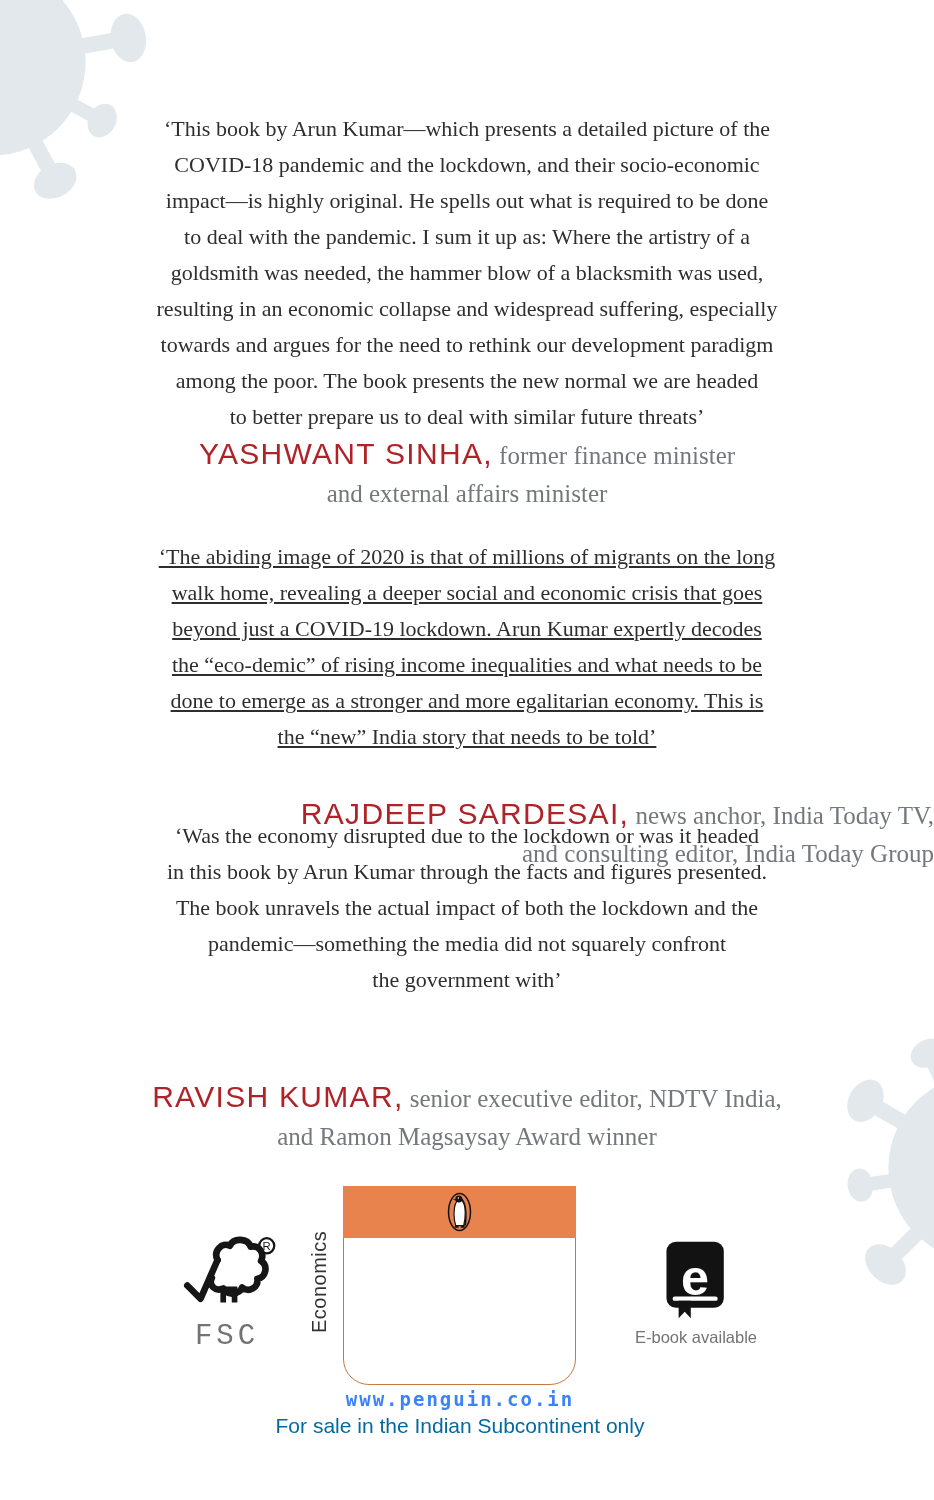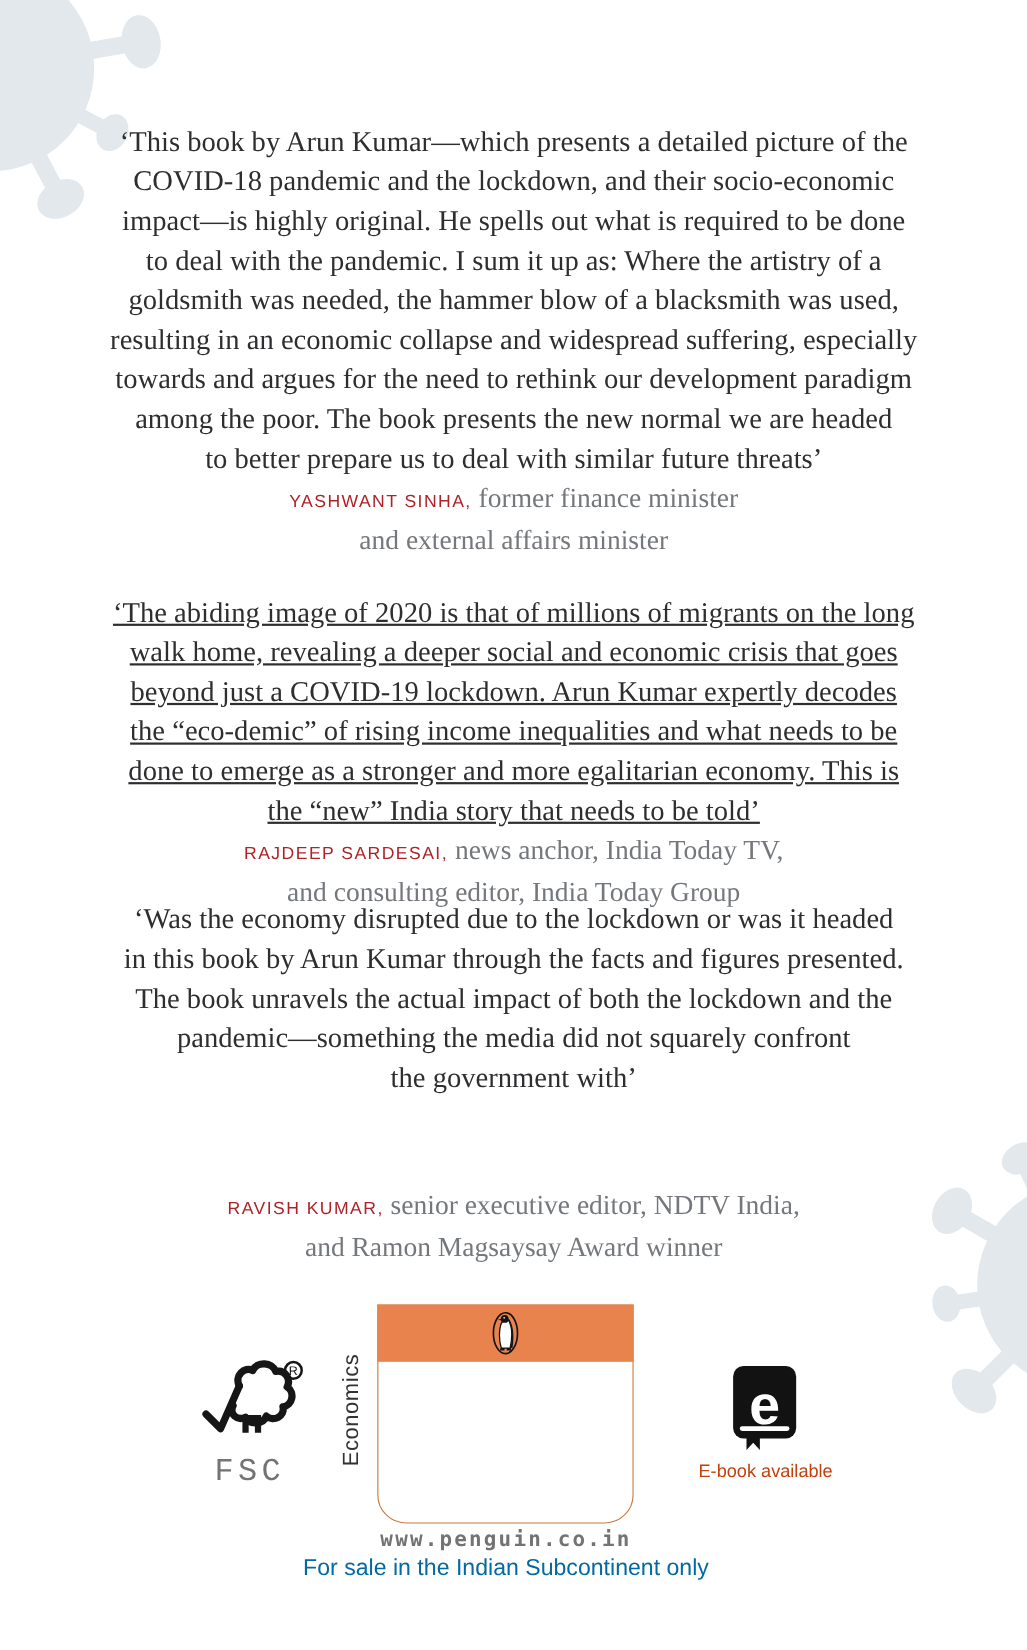--- a/index.html
+++ b/index.html
@@ -7,27 +7,27 @@
     width:934px; height:1500px;
     background:#ffffff;
     position:relative;
     overflow:hidden;
     font-family:"Liberation Serif", serif;
   }
   
   .virus { position:absolute; color:#e2e8eb; }
   
   .block { position:absolute; left:0; width:934px; text-align:center; }
-  .quote { font-size:26px; line-height:36px; color:#2e2e30; }
+  .quote { font-size:22px; line-height:36px; color:#2e2e30; }
   .quote .line { white-space:nowrap; }
   .attr { line-height:35px; }
   .attr-name {
     font-family:"Liberation Sans", sans-serif;
     font-weight:500;
-    font-size:16px;
+    font-size:30px;
     letter-spacing:1.3px;
     color:#af2328;
   }
   .attr-role { font-size:25px; color:#74787c; }
   
   .fsc-block { position:absolute; left:172px; top:1236px; width:110px; text-align:center; }
   .fsc-label {
     display:block;
     font-family:Liberation Mono, monospace;
     font-size:29px; letter-spacing:4px; color:#737373; margin-top:-2px;
@@ -48,26 +48,26 @@
   }
   .pg-band {
     position:absolute; top:-1px; left:-1px; right:-1px; height:52px;
     background:#e8834d;
     display:flex; justify-content:center; align-items:center;
   }
   .ebook-block { position:absolute; left:633px; top:1240px; width:126px; text-align:center; }
   .ebook-caption {
     display:block; margin-top:4px;
     font-family:"Liberation Sans", sans-serif;
-    font-size:16.5px; color:#c2410c;
+    font-size:16.5px; color:#737373;
   }
   .website {
     position:absolute; left:243px; top:1388px; width:434px; text-align:center;
     font-family:"DejaVu Sans Mono", monospace;
-    font-weight:bold; font-size:19px; letter-spacing:2px; color:#737373;
+    font-weight:bold; font-size:19px; letter-spacing:2px; color:#3b82f6;
   }
   .sale-note {
     position:absolute; left:143px; top:1414px; width:634px; text-align:center;
     font-family:"Liberation Sans", sans-serif;
     font-weight:300; font-size:21px; color:#0369a1;
   }
 </style>
 </head>
 <body>
 
@@ -143,21 +143,21 @@
 </div>
 
 <div class="block quote" style="top:539px;text-decoration:underline;">
   <div class="line">‘The abiding image of 2020 is that of millions of migrants on the long</div>
   <div class="line">walk home, revealing a deeper social and economic crisis that goes</div>
   <div class="line">beyond just a COVID-19 lockdown. Arun Kumar expertly decodes</div>
   <div class="line">the “eco-demic” of rising income inequalities and what needs to be</div>
   <div class="line">done to emerge as a stronger and more egalitarian economy. This is</div>
   <div class="line">the “new” India story that needs to be told’</div>
 </div>
-<div class="block attr" style="top:756px;">
+<div class="block attr" style="top:796px;text-align:right;">
   <div><span class="attr-name">RAJDEEP SARDESAI,</span><span class="attr-role"> news anchor, India Today TV,</span></div>
   <div class="attr-role">and consulting editor, India Today Group</div>
 </div>
 
 <div class="block quote" style="top:818px;">
   <div class="line">‘Was the economy disrupted due to the lockdown or was it headed</div>
   <div class="line">in this book by Arun Kumar through the facts and figures presented.</div>
   <div class="line">The book unravels the actual impact of both the lockdown and the</div>
   <div class="line">pandemic—something the media did not squarely confront</div>
   <div class="line">the government with’</div>

